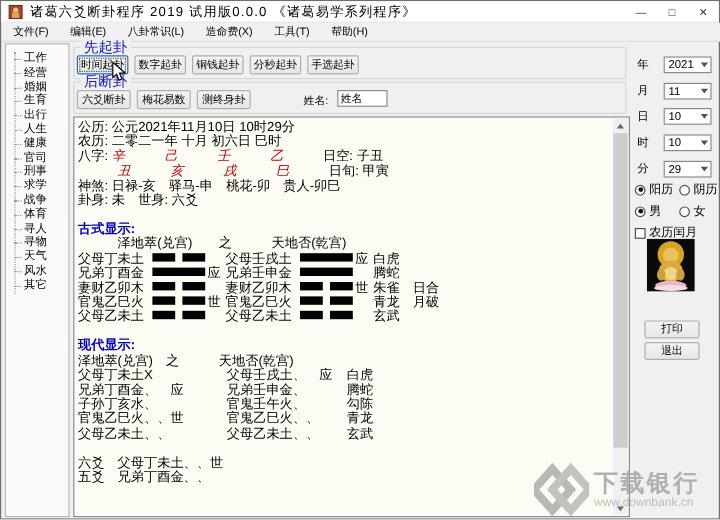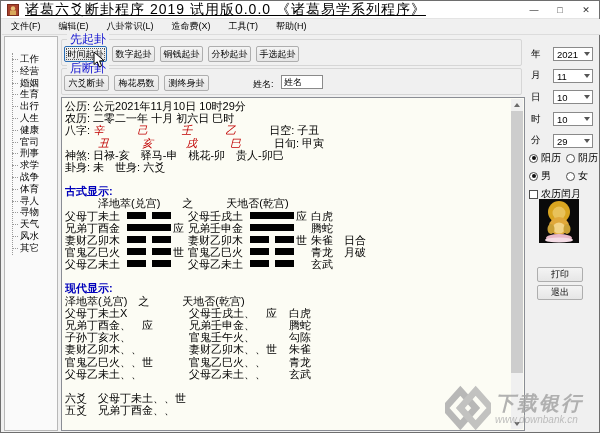--- a/index.html
+++ b/index.html
@@ -4,33 +4,33 @@
 <style>
   html,body{margin:0;padding:0;}
   body{width:600px;height:433px;position:relative;font-family:"Liberation Sans",sans-serif;
        background:#f0f0f0;overflow:hidden;}
   .window{position:absolute;inset:0;border:1px solid #6e6e6e;background:#f0f0f0;box-sizing:border-box;}
 
   
   .titlebar{position:absolute;left:0;top:0;width:100%;height:18px;background:#ffffff;
             display:flex;align-items:center;border-bottom:1px solid #e4e4e4;box-sizing:border-box;}
   .app-icon{width:12px;height:12px;margin:0 6px 0 6px;flex:0 0 auto;}
-  .title-text{font-size:14px;color:#000;white-space:nowrap;letter-spacing:1px;text-decoration:underline;}
+  .title-text{font-size:11px;color:#000;white-space:nowrap;letter-spacing:1px;}
   .win-controls{margin-left:auto;display:flex;height:100%;}
   .win-btn{width:26px;height:100%;display:flex;align-items:center;justify-content:center;
            font-size:9px;color:#333;}
   
   .menubar{position:absolute;left:1px;top:18px;width:598px;height:16px;background:#f0f0f0;
            display:flex;align-items:center;border-bottom:1px solid #dcdcdc;box-sizing:border-box;}
   .menu-item{font-size:9px;color:#000;padding:0 9px;line-height:15px;white-space:nowrap;}
 
   
   .sidebar{position:absolute;left:3px;top:35px;width:54px;height:395px;background:#fafafa;
            border:1px solid #b8b8b8;box-sizing:border-box;overflow:hidden;}
-  .tree{position:relative;margin-top:16px;}
+  .tree{position:relative;margin-top:6px;}
   .tree::before{content:"";position:absolute;left:7px;top:0;height:202px;border-left:1px dotted #9a9a9a;}
   .tree-item{position:relative;height:11.8px;line-height:11.8px;font-size:9.5px;color:#000;
              padding-left:15px;white-space:nowrap;}
   .tree-item::before{content:"";position:absolute;left:7px;top:6px;width:6px;border-top:1px dotted #9a9a9a;}
 
   
   .groupbox{position:absolute;border:1px solid #d6d6d6;border-radius:2px;box-sizing:border-box;}
   .gb1{left:60px;top:38px;width:461px;height:27px;}
   .gb2{left:60px;top:67px;width:461px;height:27px;}
   .gb-label{position:absolute;top:-6px;left:5px;background:#f0f0f0;padding:0 3px;
@@ -91,21 +91,21 @@
   .cb{width:9px;height:9px;border:1px solid #4e4e4e;background:#fff;box-sizing:border-box;flex:0 0 auto;}
   .buddha{position:absolute;left:538px;top:198px;width:40px;height:44px;}
   .side-btn{position:absolute;left:536px;width:46px;height:15px;}
   .btn-print{top:266px;} .btn-exit{top:284px;}
 
   
   .cursor{position:absolute;left:92px;top:50px;width:12px;height:18px;pointer-events:none;z-index:50;}
 
   
   .watermark{position:absolute;left:444px;top:383px;width:154px;height:48px;display:flex;
-             align-items:center;pointer-events:none;z-index:40;opacity:.85;font-style:italic;}
+             align-items:center;pointer-events:none;z-index:40;opacity:.85;}
   .wm-text{margin-left:4px;}
   .wm-title{font-size:20px;font-weight:bold;color:#a6a6a6;letter-spacing:2px;line-height:22px;}
   .wm-url{font-size:10px;color:#b3b3b3;line-height:11px;}
 </style>
 </head>
 <body>
 
 <div class="window">
 
   <div class="titlebar">
@@ -191,21 +191,20 @@
         <div class="t-line"><span class="glbl">兄弟丁酉金</span><span class="hexcell"><span class="bar full"></span></span><span class="gmark">应</span><span class="glbl">兄弟壬申金</span><span class="hexcell"><span class="bar full"></span></span><span class="gmark"></span><span>腾蛇</span></div>
         <div class="t-line"><span class="glbl">妻财乙卯木</span><span class="hexcell"><span class="bar half"></span><span class="bar half"></span></span><span class="gmark"></span><span class="glbl">妻财乙卯木</span><span class="hexcell"><span class="bar half"></span><span class="bar half"></span></span><span class="gmark">世</span><span>朱雀　日合</span></div>
         <div class="t-line"><span class="glbl">官鬼乙巳火</span><span class="hexcell"><span class="bar half"></span><span class="bar half"></span></span><span class="gmark">世</span><span class="glbl">官鬼乙巳火</span><span class="hexcell"><span class="bar half"></span><span class="bar half"></span></span><span class="gmark"></span><span>青龙　月破</span></div>
         <div class="t-line"><span class="glbl">父母乙未土</span><span class="hexcell"><span class="bar half"></span><span class="bar half"></span></span><span class="gmark"></span><span class="glbl">父母乙未土</span><span class="hexcell"><span class="bar half"></span><span class="bar half"></span></span><span class="gmark"></span><span>玄武</span></div>
         <div class="gap"></div>
         <div class="t-line sec-title">现代显示:</div>
         <div class="t-line">泽地萃(兑宫)　之　　　天地否(乾宫)</div>
         <div class="t-line"><span class="x-l">父母丁未土X</span><span class="x-r">父母壬戌土、　应</span><span>白虎</span></div>
         <div class="t-line"><span class="x-l">兄弟丁酉金、　应</span><span class="x-r">兄弟壬申金、</span><span>腾蛇</span></div>
         <div class="t-line"><span class="x-l">子孙丁亥水、</span><span class="x-r">官鬼壬午火、</span><span>勾陈</span></div>
-        <div class="t-line"><span class="x-l">妻财乙卯木、、</span><span class="x-r">妻财乙卯木、、世</span><span>朱雀</span></div>
         <div class="t-line"><span class="x-l">官鬼乙巳火、、世</span><span class="x-r">官鬼乙巳火、、</span><span>青龙</span></div>
         <div class="t-line"><span class="x-l">父母乙未土、、</span><span class="x-r">父母乙未土、、</span><span>玄武</span></div>
         <div class="gap"></div>
         <div class="t-line">六爻　父母丁未土、、世</div>
         <div class="t-line">五爻　兄弟丁酉金、、</div>
       </div>
     <div class="scrollbar">
       <div class="sb-btn sb-up">
           <span class="tri-up"></span>
         </div>

